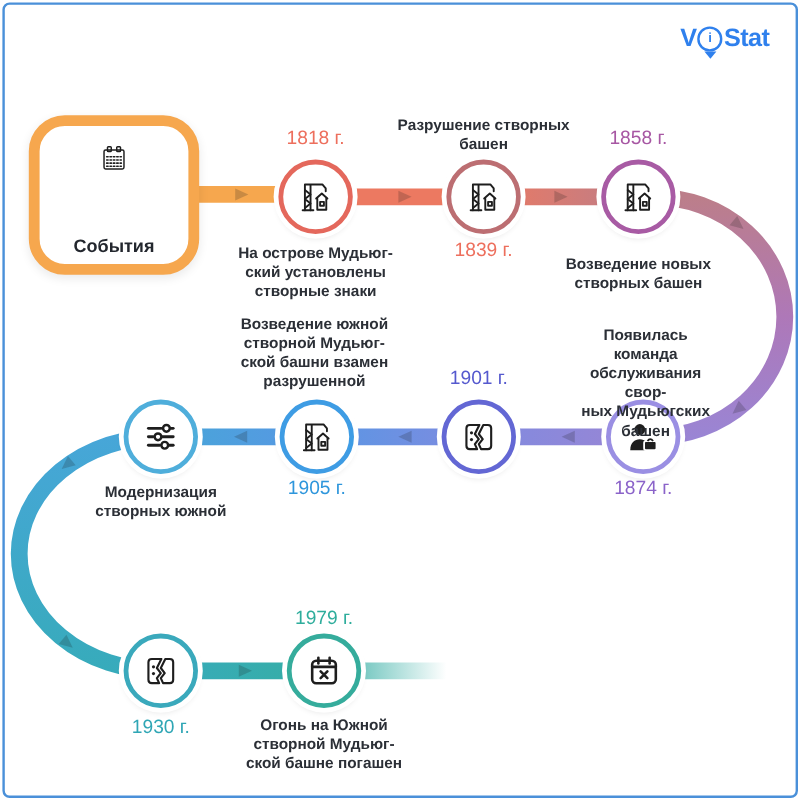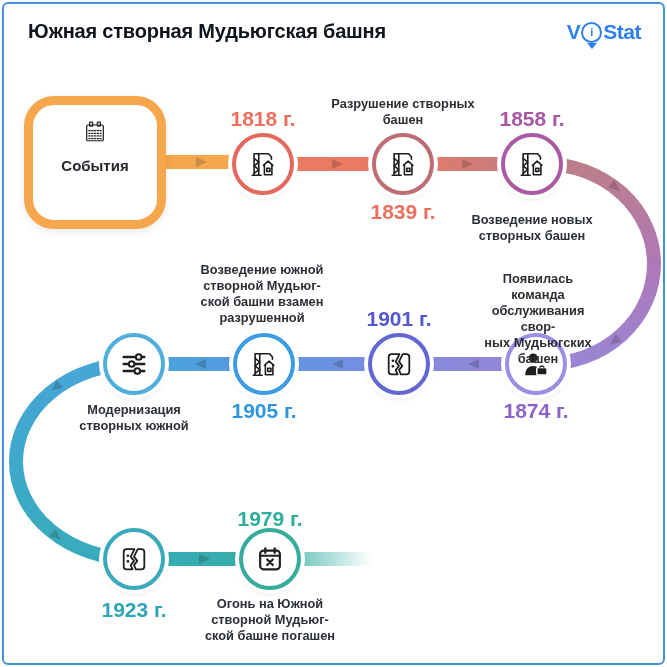--- a/index.html
+++ b/index.html
@@ -22,47 +22,46 @@
   .logo .pin:after{
     content:"";position:absolute;left:50%;bottom:-8px;transform:translateX(-50%);
     border-left:5px solid transparent;border-right:5px solid transparent;border-top:6px solid #2F80ED;
   }
   .logo .pin span{font-size:11px;font-weight:bold;}
   svg.rail{position:absolute;left:0;top:0;}
   .legend{
     position:absolute;left:20px;top:92px;width:142px;height:133px;box-sizing:border-box;
     background:#fff;border:9px solid #F6A74E;border-radius:30px;
     display:flex;flex-direction:column;align-items:center;
-    padding-top:13px;box-shadow:0 3px 8px rgba(0,0,0,.08);
+    padding-top:13px;box-shadow:0 3px 8px rgba(0,0,0,.08);gap:40px;
   }
   .legend .lab{margin-top:11px;font-size:15px;font-weight:bold;color:#23272e;}
   .event{position:absolute;inset:0;pointer-events:none;}
   .ring{
     position:absolute;width:54px;height:54px;border-radius:50%;
     background:#fff;border:4px solid var(--ring,#999);
     box-shadow:0 0 0 4px #fff, 0 3px 6px rgba(0,0,0,.14);
     display:flex;align-items:center;justify-content:center;
   }
   .date{
     position:absolute;transform:translateX(-50%);
-    font-size:21px;font-weight:bold;color:var(--date,#333);white-space:nowrap;
+    font-size:16px;font-weight:normal;color:var(--date,#333);white-space:nowrap;
   }
   .desc{
     position:absolute;transform:translateX(-50%);
     font-size:12.8px;font-weight:bold;color:#2b2f36;
     line-height:16px;text-align:center;white-space:pre-line;
   }
   .ic{stroke:#1e1e1e;fill:none;stroke-linecap:round;stroke-linejoin:round;}
 </style>
 </head>
 <body>
 
 <div class="page">
 
-  <div class="title">Южная створная Мудьюгская башня</div>
 
   <div class="logo">
     <span class="v">V</span>
     <span class="pin">
       <span>i</span>
     </span>
     <span class="stat">Stat</span>
   </div>
 
   <svg class="rail" width="663" height="663" viewBox="0 0 663 663">
@@ -144,20 +143,23 @@
         <path d="M6.5 28 V5 M11.5 28 V5 M6.5 5 H22 L25 8.5 V11"></path>
         <path d="M6.5 10 L11.5 14 L6.5 18 L11.5 22 L6.5 26"></path>
         <path d="M4.5 28 H14"></path>
         <path d="M16.5 17.5 L21.5 13 L26.5 17.5"></path>
         <path d="M17.5 17.5 V27.5 H25.5 V17.5"></path>
         <rect x="20" y="20.5" width="3.4" height="3.4"></rect>
       </g>
         </svg>
     </div>
     <div class="date" style="left:259px;top:103px">1818 г.</div>
+    <div class="desc" style="left:259px;top:199px">На острове Мудьюг-
+ский установлены
+створные знаки</div>
   </div>
 
   <div class="event" style="--ring: #BC6E72; --date: #ED6F5D;">
     <div class="ring" style="left:368px;top:129px">
       <svg width="30" height="30" viewBox="0 0 32 32">
           <g class="ic" stroke-width="1.7">
         <path d="M6.5 28 V5 M11.5 28 V5 M6.5 5 H22 L25 8.5 V11"></path>
         <path d="M6.5 10 L11.5 14 L6.5 18 L11.5 22 L6.5 26"></path>
         <path d="M4.5 28 H14"></path>
         <path d="M16.5 17.5 L21.5 13 L26.5 17.5"></path>
@@ -265,21 +267,21 @@
     <div class="ring" style="left:99px;top:524px">
       <svg width="30" height="30" viewBox="0 0 32 32">
           <g class="ic" stroke-width="1.9">
         <path d="M16.5 5.5 H8 Q5 5.5 5 8.5 V24 Q5 27 8 27 H14.5 L12.5 22.5 L16 18 L12.5 13.5 Z"></path>
         <path d="M20 5.5 H24 Q27 5.5 27 8.5 V24 Q27 27 24 27 H18 L16 22.5 L19.5 18 L16 13.5 Z"></path>
         <circle cx="9.5" cy="12.5" r="1.4" fill="#1e1e1e" stroke="none"></circle>
         <circle cx="9.5" cy="18.5" r="1.4" fill="#1e1e1e" stroke="none"></circle>
       </g>
         </svg>
     </div>
-    <div class="date" style="left:130px;top:594px">1923 г.</div>
+    <div class="date" style="left:130px;top:594px">1930 г.</div>
   </div>
 
   <div class="event" style="--ring: #35AC9C; --date: #2EAD9C;">
     <div class="ring" style="left:235px;top:524px">
       <svg width="30" height="30" viewBox="0 0 32 32">
           <g class="ic" stroke-width="2.3">
         <rect x="5.5" y="7" width="21" height="20" rx="3.5"></rect>
         <line x1="11" y1="4.5" x2="11" y2="9.5"></line>
         <line x1="21" y1="4.5" x2="21" y2="9.5"></line>
         <line x1="5.5" y1="12.5" x2="26.5" y2="12.5"></line>

